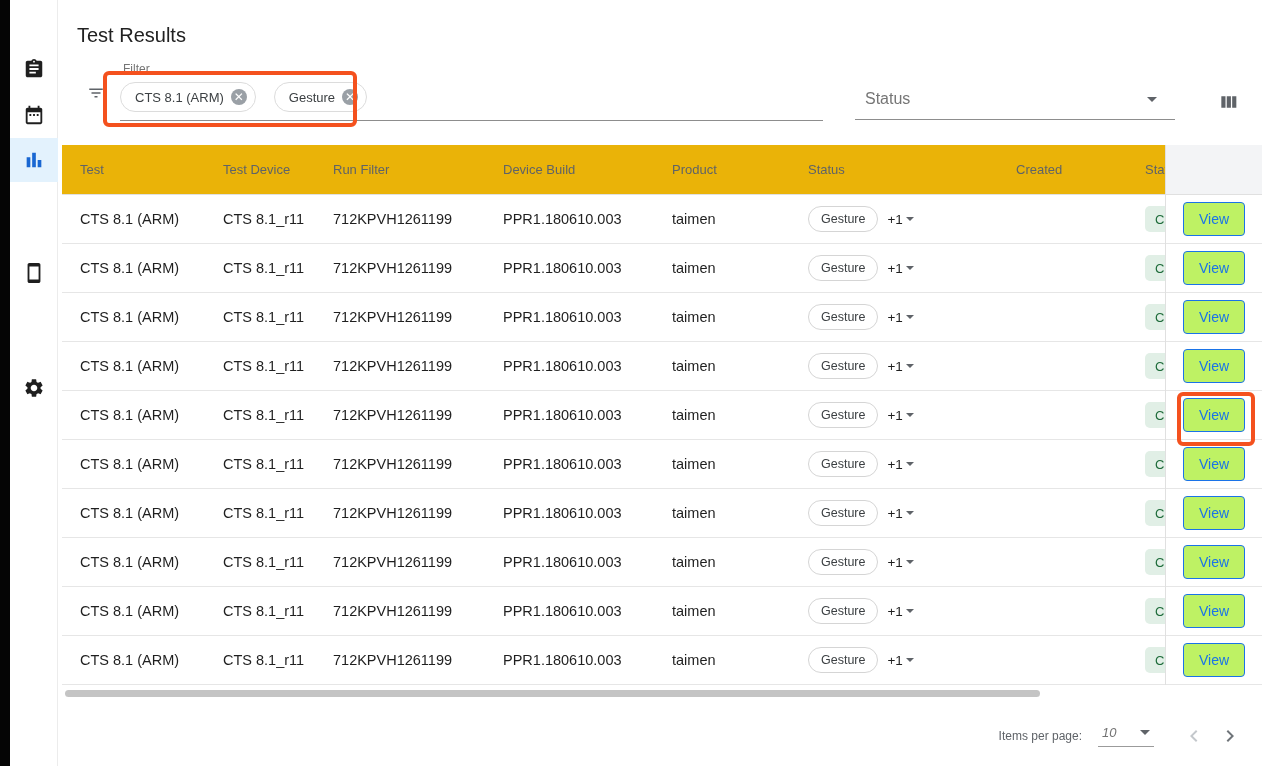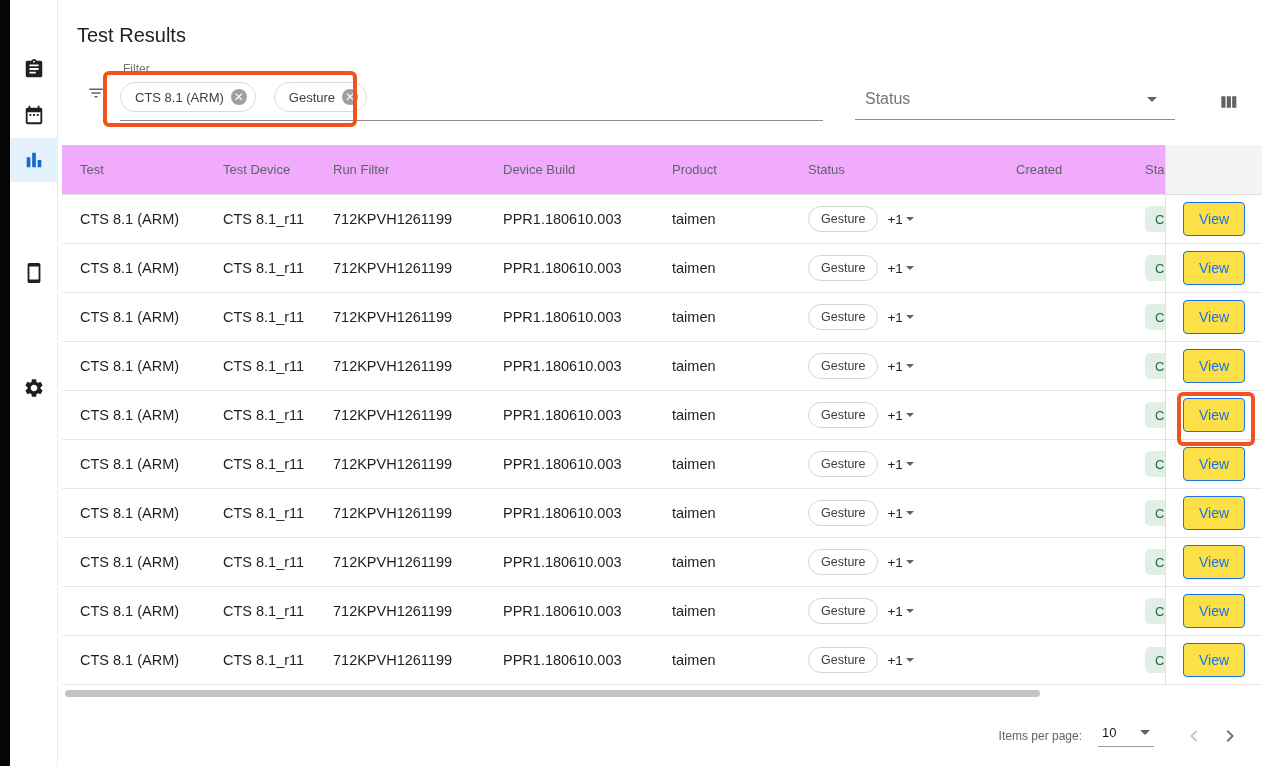--- a/index.html
+++ b/index.html
@@ -44,43 +44,43 @@
 
   
   .annotation { border:4px solid #f4511e; border-radius:6px; position:absolute; pointer-events:none; z-index:10; }
   .annotation-chips { left:45px; top:14px; width:254px; height:56px; }
   .annotation-view { left:11px; top:247px; width:78px; height:54px; }
 
   
   .table-area { position:absolute; top:145px; left:4px; width:1200px; height:540px; display:flex; }
   .table-scroll { width:1103px; overflow:hidden; }
   .grid-head, .grid-row { width:1160px; display:grid; grid-template-columns:143px 110px 170px 169px 136px 208px 129px 95px; align-items:center; }
-  .grid-head { height:50px; background:#f0abfc; border-bottom:1px solid #e0e0e0; }
+  .grid-head { height:50px; background:#eab308; border-bottom:1px solid #e0e0e0; }
   .grid-head span { font-size:13px; color:#5f6368; padding-left:18px; white-space:nowrap; overflow:hidden; }
   .grid-row { height:49px; background:#fff; border-bottom:1px solid #e6e6e6; }
   .cell { font-size:14.5px; color:#1f1f1f; padding-left:18px; white-space:nowrap; overflow:hidden; }
   .labels-cell { display:flex; align-items:center; }
   .label-chip { height:26px; border:1px solid #d5d5d5; border-radius:13px; background:#fff; display:inline-flex; align-items:center; padding:0 12px; font-size:12.5px; color:#3c4043; }
   .label-more { margin-left:9px; font-size:13.5px; color:#1f1f1f; display:flex; align-items:center; gap:3px; cursor:pointer; }
   .label-more .caret { border-left-width:4px; border-right-width:4px; border-top-width:4px; }
   .status-pill { display:inline-flex; align-items:center; min-width:92px; height:26px; background:#e1efe6; color:#1e6b3a; border-radius:5px; padding-left:10px; font-size:13px; }
 
   .view-col { flex:1; border-left:1px solid #e0e0e0; position:relative; }
   .view-header { height:50px; background:#f3f4f6; border-bottom:1px solid #e0e0e0; }
   .view-cell { height:49px; border-bottom:1px solid #e6e6e6; display:flex; align-items:center; justify-content:center; background:#fff; }
-  .view-btn { width:62px; height:34px; background:#fde047; border:1px solid #1a73e8; border-radius:4px; color:#1a73e8; font-size:14px; font-family:"Liberation Sans",sans-serif; cursor:pointer; }
+  .view-btn { width:62px; height:34px; background:#bef264; border:1px solid #1a73e8; border-radius:4px; color:#1a73e8; font-size:14px; font-family:"Liberation Sans",sans-serif; cursor:pointer; }
 
   
   .hscrollbar { position:absolute; top:690px; left:7px; width:975px; height:7px; border-radius:4px; background:#c4c4c4; cursor:pointer; }
 
   
   .paginator { position:absolute; top:712px; left:0; width:100%; height:48px; display:flex; align-items:center; justify-content:flex-end; padding-right:24px; }
   .ipp-label { font-size:12px; color:#5f6368;margin-left:37px; }
   .page-size { margin-left:16px; width:56px; display:flex; align-items:center; justify-content:space-between; border-bottom:1px solid #9b9b9b; padding:0 4px 6px 4px; cursor:pointer; }
-  .page-size-value { font-size:13px; color:#0f172a; }
+  .page-size-value { font-size:13px; color:#737373;font-style:italic; }
   .pg-btn { width:24px; height:24px; background:none; border:none; display:flex; align-items:center; justify-content:center; cursor:pointer; }
   .pg-prev { margin-left:28px; }
   .pg-next { margin-left:12px; }
   .pg-prev svg { fill:#c4c8cc; }
   .pg-next svg { fill:#6f7479; }
 </style>
 </head>
 <body>
 
 <div class="app">

